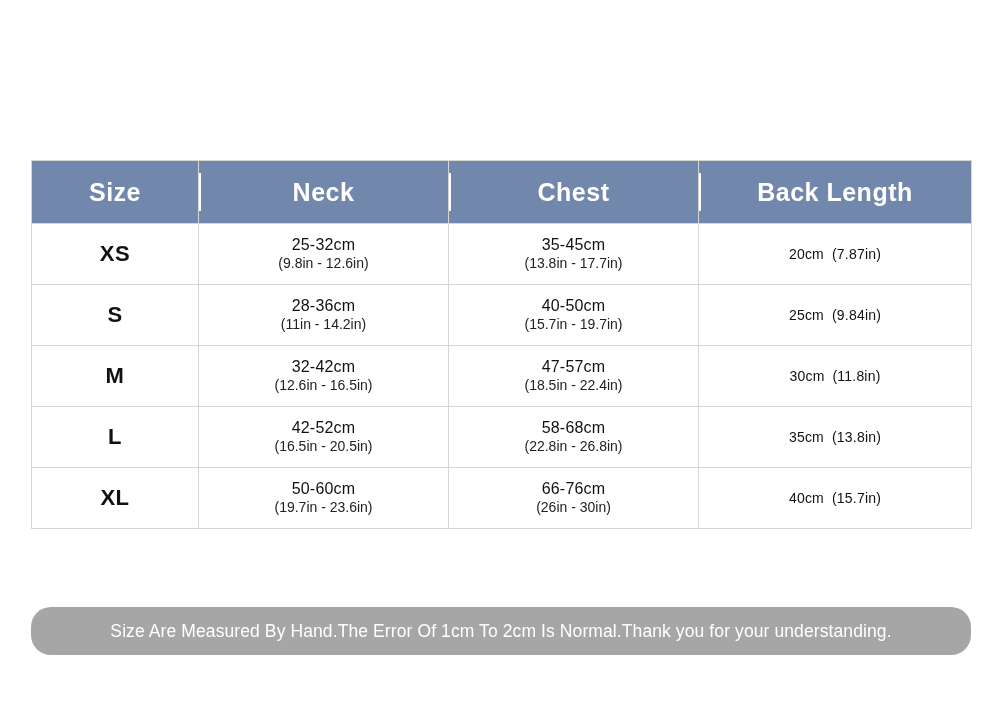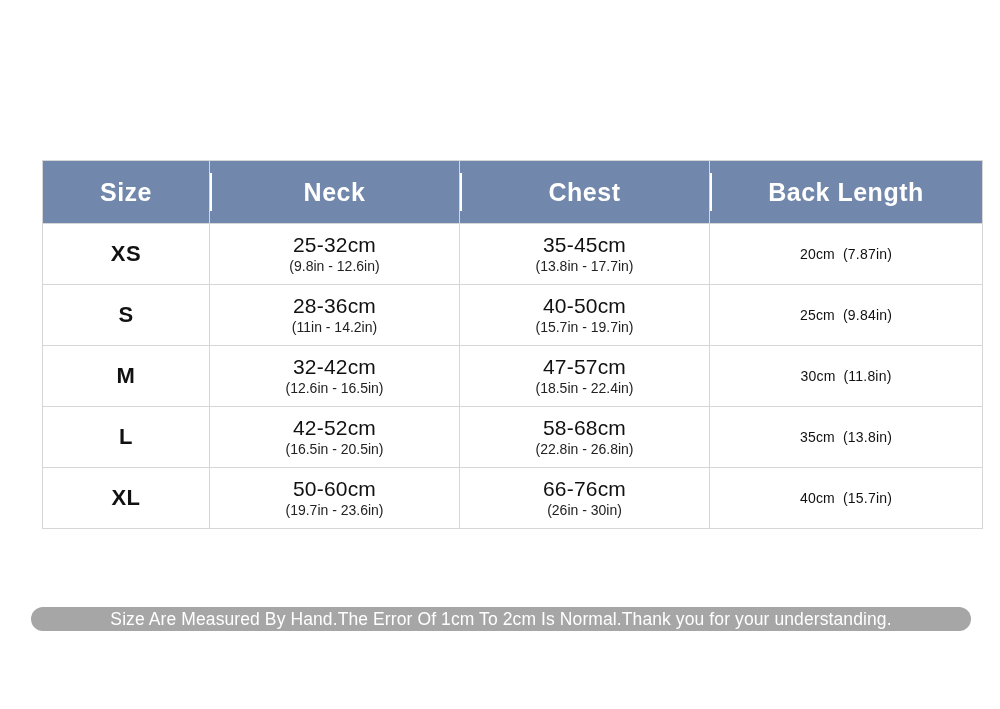--- a/index.html
+++ b/index.html
@@ -9,21 +9,21 @@
   }
   body {
     width: 1000px;
     height: 709px;
     font-family: "Liberation Sans", sans-serif;
     position: relative;
     overflow: hidden;
   }
   .sheet {
     position: absolute;
-    left: 42px;
+    left: 31px;
     top: 160px;
     width: 940px;
   }
   table.size-table {
     width: 940px;
     border-collapse: collapse;
     table-layout: fixed;
   }
   table.size-table th,
   table.size-table td {
@@ -56,21 +56,21 @@
   col.c-back  { width: 273px; }
 
   tbody tr { height: 61px; }
   td.size-cell {
     font-size: 22px;
     font-weight: bold;
     color: #111111;
     letter-spacing: 0.5px;
   }
   .dual .main {
-    font-size: 21px;
+    font-size: 16px;
     color: #111111;
     line-height: 1.12;
     letter-spacing: 0.2px;
   }
   .dual .sub {
     font-size: 14px;
     color: #222222;
     line-height: 1.25;
     margin-top: 1px;
     text-align: center;
@@ -80,21 +80,21 @@
     color: #111111;
     letter-spacing: 0.2px;
   }
   td.back-cell .gap { display: inline-block; width: 8px; }
 
   .note {
     position: absolute;
     left: 31px;
     top: 607px;
     width: 940px;
-    height: 24px;
+    height: 48px;
     background: #a6a6a6;
     border-radius: 20px;
     color: #ffffff;
     font-size: 17.5px;
     display: flex;
     align-items: center;
     justify-content: center;
     letter-spacing: 0.1px;
   }
 </style>

